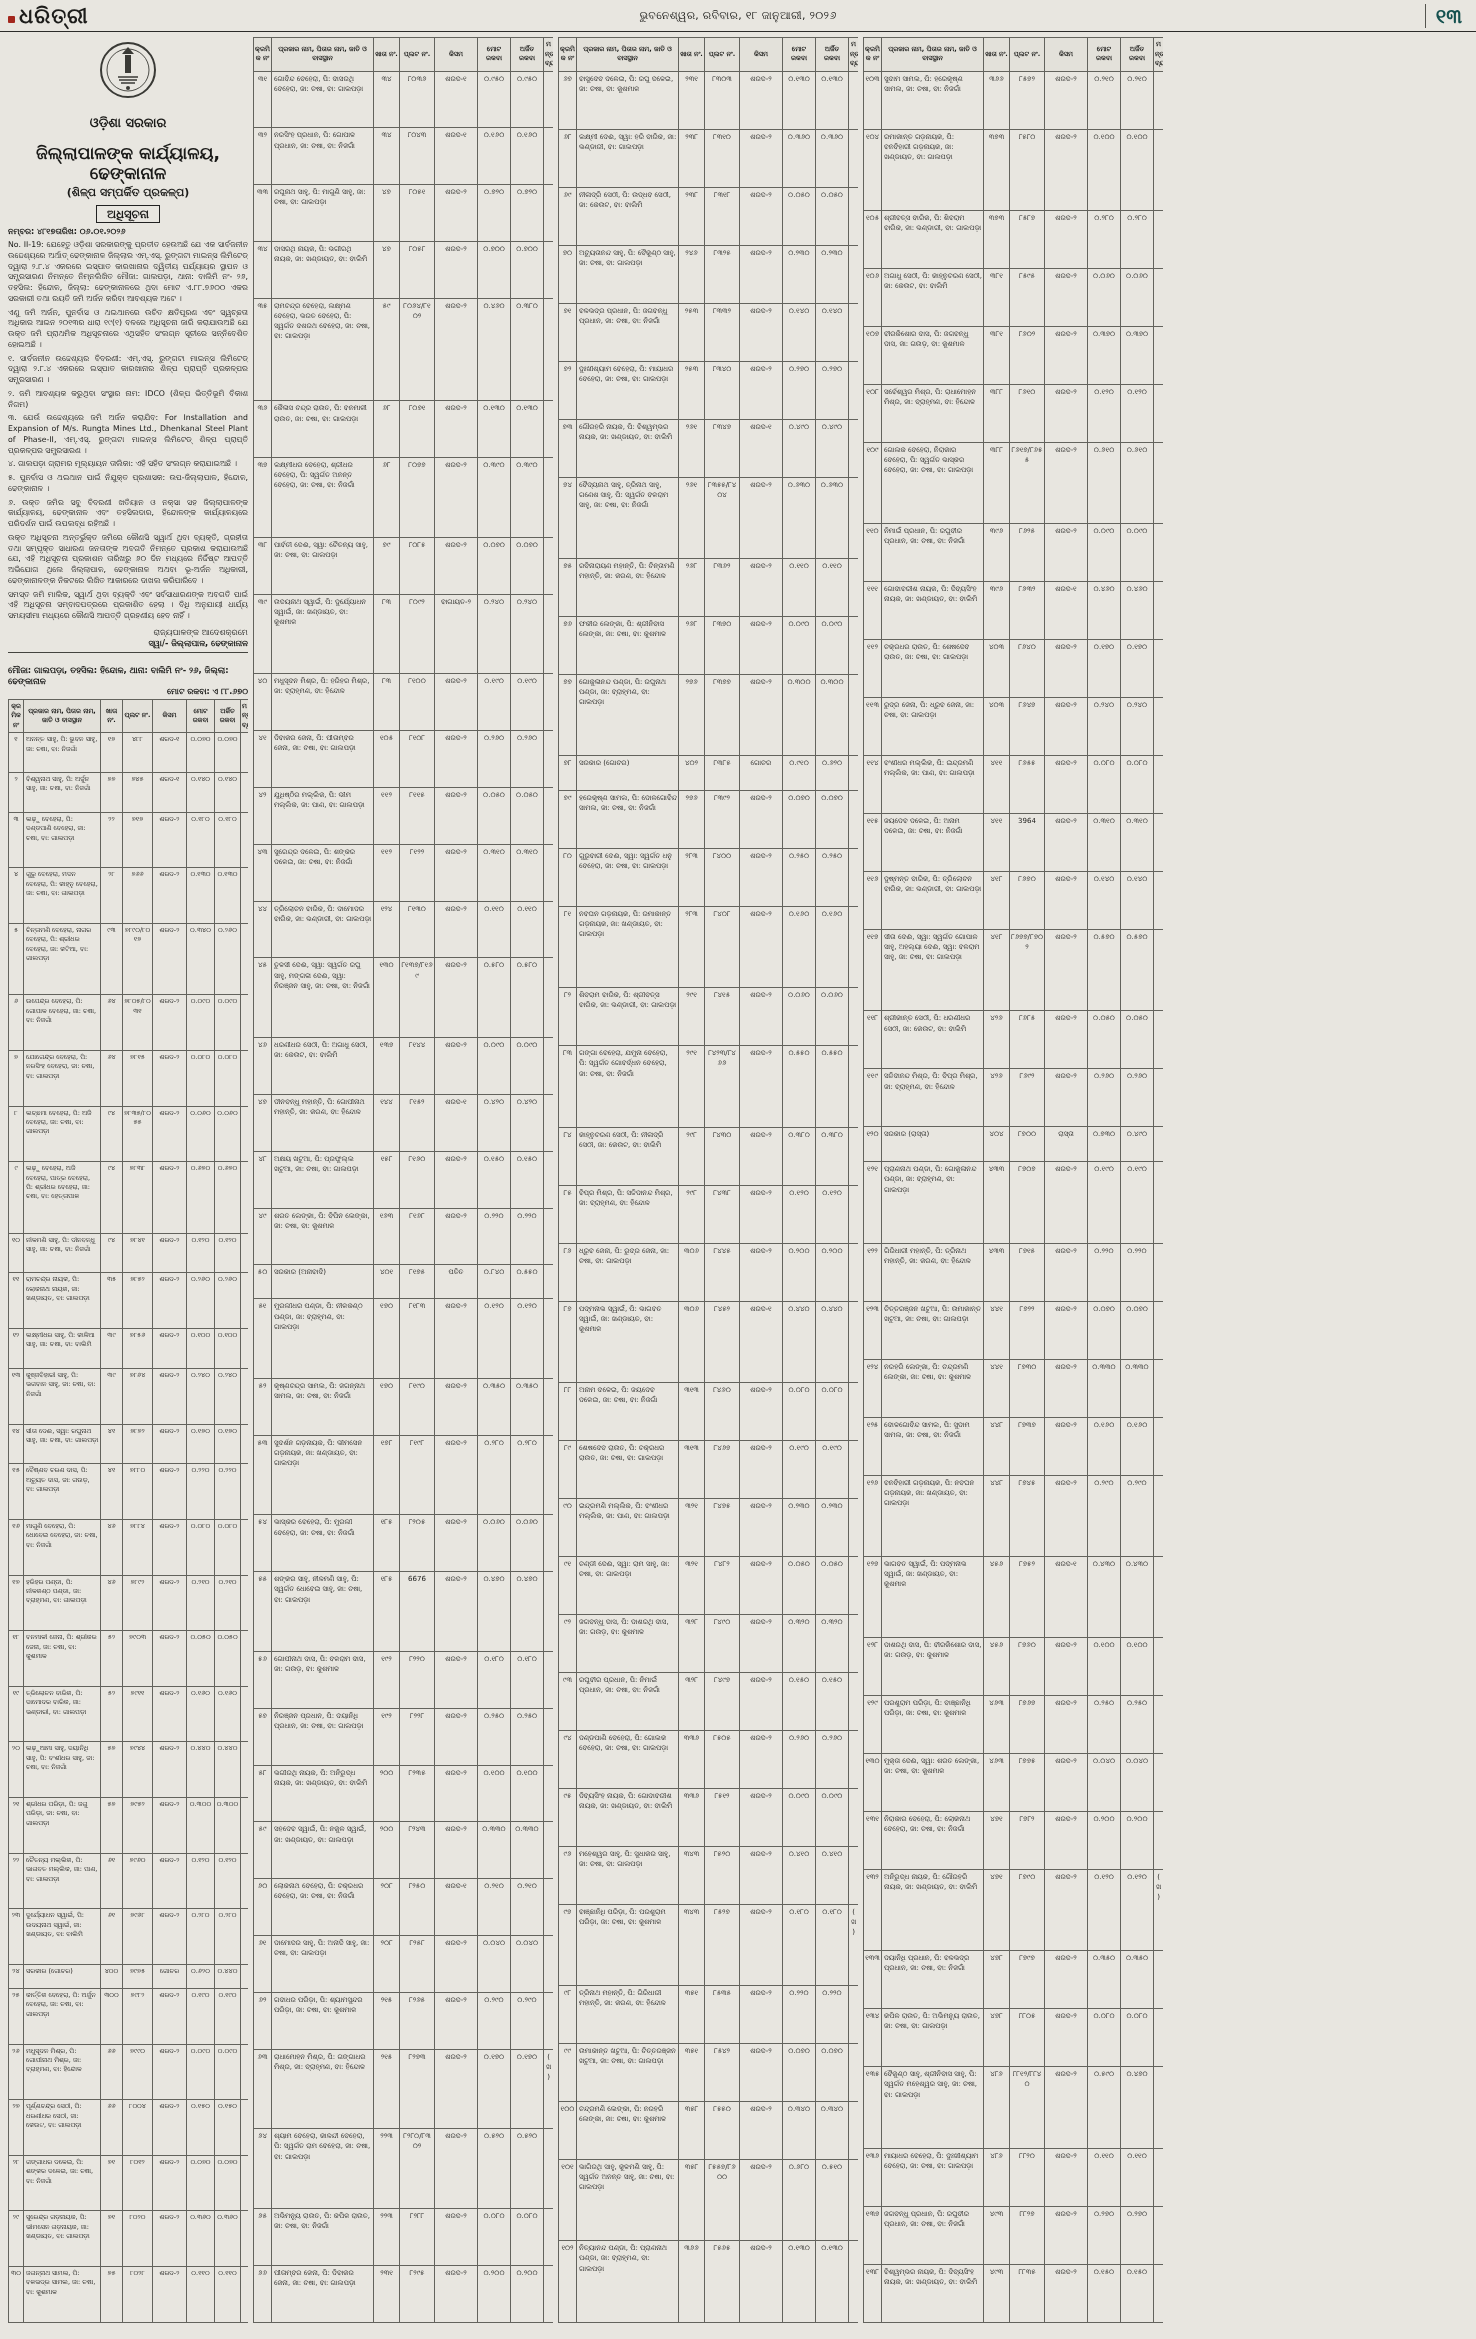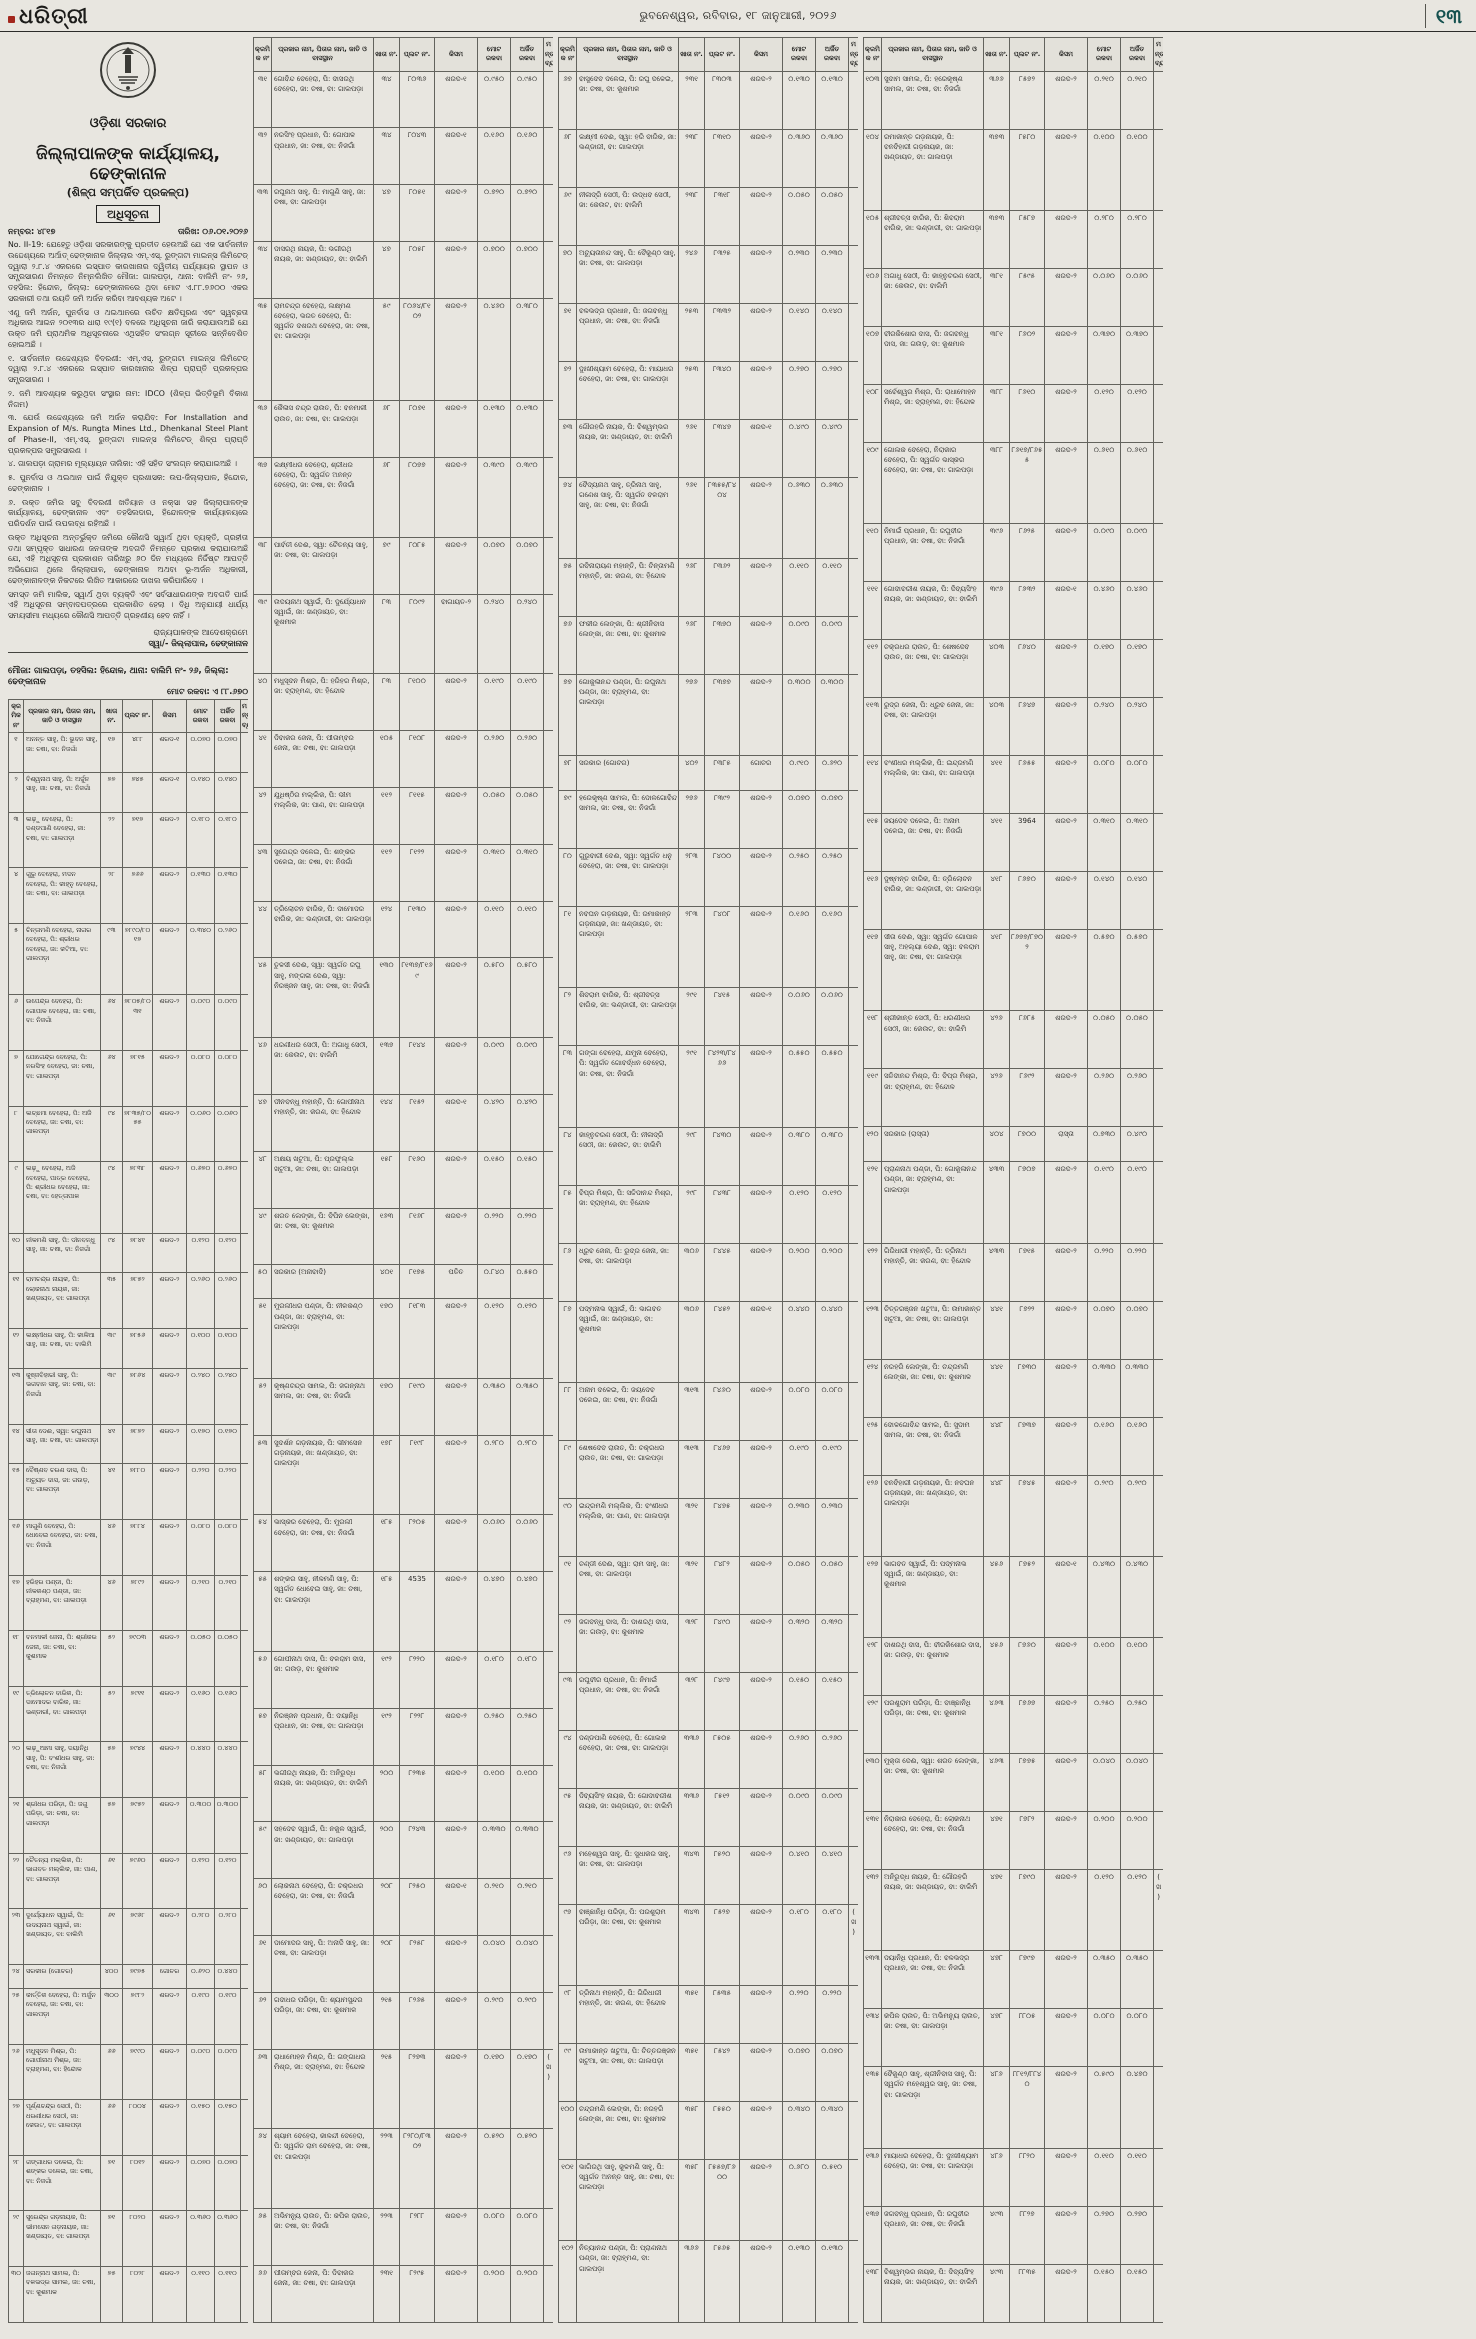--- a/index.html
+++ b/index.html
@@ -34,21 +34,21 @@
   
   .emblem { text-align:center; margin:4px 0 2px; }
   .gov-title { text-align:center; font-size:13px; font-weight:bold; margin-top:10px; }
   .office-title { text-align:center; font-size:17px; font-weight:bold; line-height:1.15; margin-top:13px; }
   .sub-title { text-align:center; font-size:11px; font-weight:bold; margin-top:3px; }
   .heading-wrap { text-align:center; margin:4px 0 3px; }
   .heading-box {
     display:inline-block; border:1.2px solid #222; padding:1px 10px;
     font-size:11.5px; font-weight:bold;
   }
-  .numdate { display:flex; justify-content:space-between; font-size:8px; font-weight:bold; margin:1px 0 3px; }
+  .numdate { display:flex; font-size:8px; font-weight:bold; margin:1px 0 3px; }
   .paras p { font-size:7.8px; line-height:1.38; text-align:justify; margin-bottom:3px; }
   .sig { text-align:right; font-size:8.2px; line-height:1.35; margin:2px 0 3px; }
   .sig .sig2 { font-weight:bold; }
   .mouza { border-top:1px solid #44443f; padding-top:12px; margin-bottom:2px; }
   .mouza .m1 { display:block; font-size:8.4px; font-weight:bold; line-height:1.3; }
   .mouza .m2 { display:block; font-size:8px; font-weight:bold; text-align:right; }
   .twrap { flex:1; overflow:hidden; }
   
   table { width:100%; height:100%; border-collapse:collapse; table-layout:fixed; }
   th, td {
@@ -703,21 +703,21 @@
               <td>୮୨୦୫</td>
               <td>ଶରଦ-୨</td>
               <td>୦.୦୬୦</td>
               <td>୦.୦୬୦</td>
               <td></td>
             </tr>
             <tr>
               <td>୫୫</td>
               <td>ଶଙ୍କର ସାହୁ, ନୀଳମଣି ସାହୁ, ପି: ସ୍ୱର୍ଗତ ଧୋବେଇ ସାହୁ, ଜା: ଚଷା, ବା: ଗାଲପଡ଼ା</td>
               <td>୧୮୫</td>
-              <td>4535</td>
+              <td>6676</td>
               <td>ଶରଦ-୨</td>
               <td>୦.୪୭୦</td>
               <td>୦.୪୭୦</td>
               <td></td>
             </tr>
             <tr>
               <td>୫୬</td>
               <td>ଗୋପୀନାଥ ଦାସ, ପି: ବଳରାମ ଦାସ, ଜା: ଗଉଡ଼, ବା: କୁଶମାଳ</td>
               <td>୧୯୨</td>
               <td>୮୨୨୦</td>

